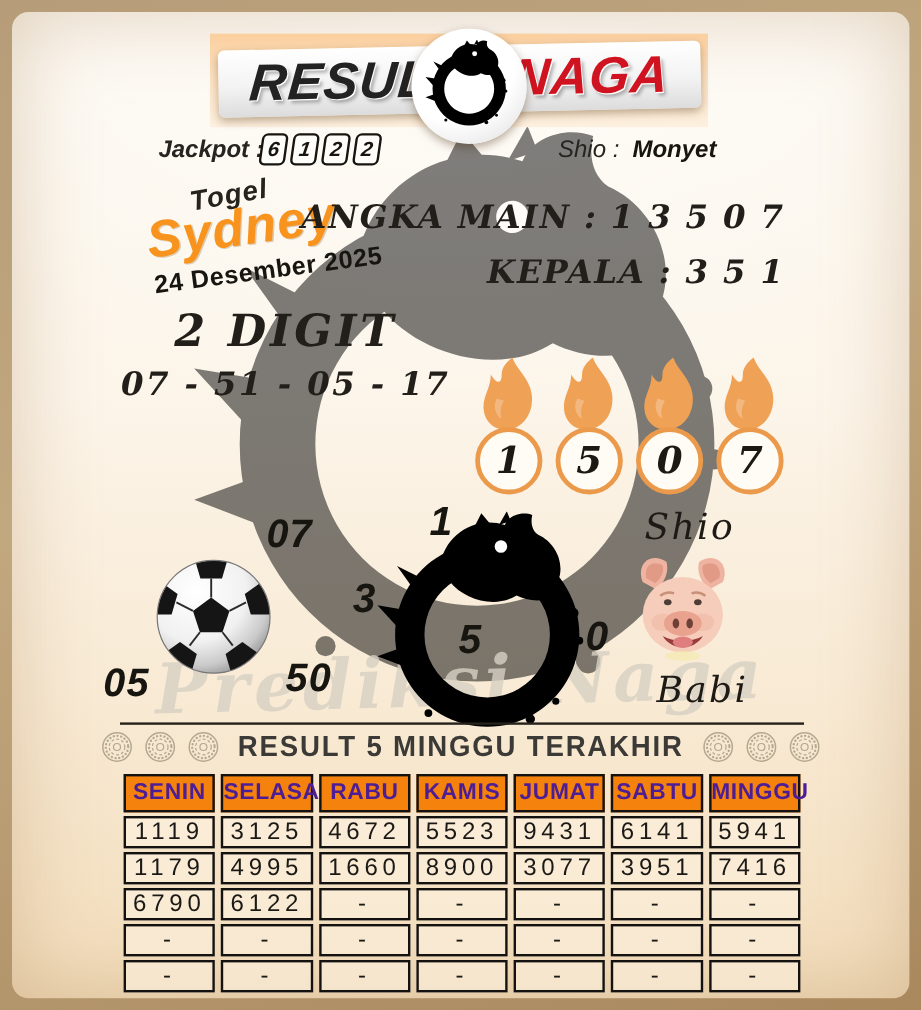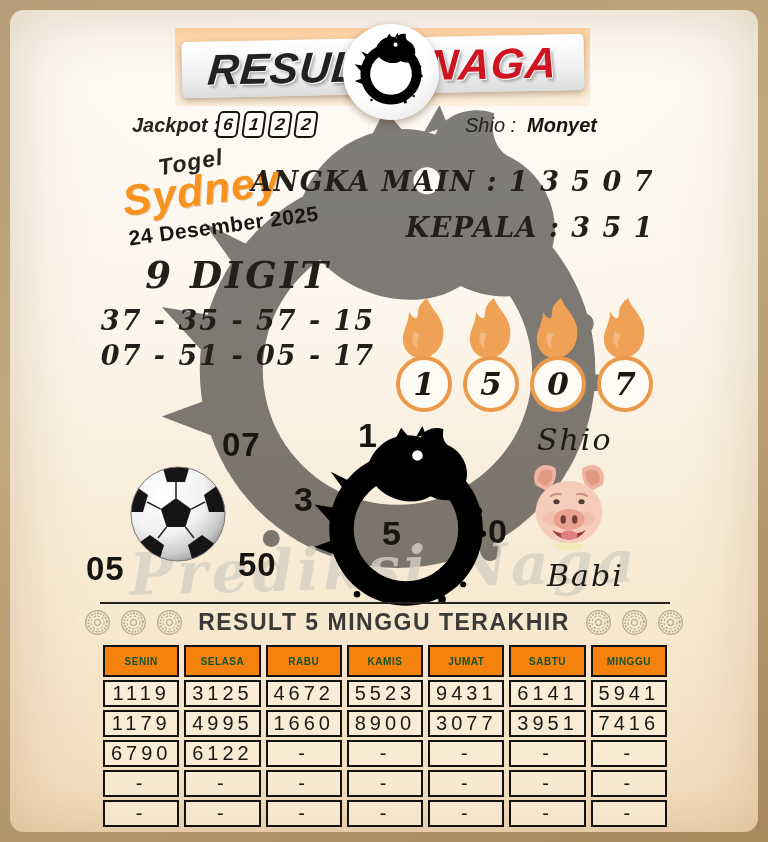--- a/index.html
+++ b/index.html
@@ -109,21 +109,21 @@
   .flame-circle {
     position:absolute; left:3px; top:58px; width:56px; height:56px;
     border:4px solid #eb9a4b; border-radius:50%; background:#fffcf6;
     display:flex; align-items:center; justify-content:center;
     font-family:"DejaVu Serif", serif; font-weight:bold; font-style:italic;
     font-size:31px; color:#1c1914;
   }
 
   
   .hand-num {
-    position:absolute; z-index:2; font-weight:bold; 
+    position:absolute; z-index:2; font-weight:bold; font-style:italic;
     color:#17150f; letter-spacing:1px;
   }
   .ball-num { font-size:33px; }
   .soccer-ball { left:118px; top:454px; width:100px; height:100px; z-index:1; }
 
   .naga-circle { left:298px; top:416px; width:196px; height:196px; z-index:1; color:#c60f1e; }
   .dragon-num { font-size:34px; }
 
   .shio-script {
     font-family:"DejaVu Serif", serif; font-style:italic; font-size:30px;
@@ -141,22 +141,22 @@
     font-size:23px; font-weight:bold; color:#3c3a36; letter-spacing:1.5px;
     margin:0 6px; transform:scaleY(1.05);
   }
   .deco-ball { width:27px; height:27px; color:#a89d87; opacity:.85; }
 
   table.results {
     position:absolute; left:88px; top:632px; width:574px; z-index:2;
     border-collapse:separate; border-spacing:5px 3px; table-layout:fixed;
   }
   .results th {
-    background:#f5820d; border:2px solid #141210; color:#14532d;
-    font-size:10px; font-weight:bold; letter-spacing:.5px;
+    background:#f5820d; border:2px solid #141210; color:#4c1d95;
+    font-size:19px; font-weight:bold; letter-spacing:.5px;
     height:32px; text-align:center;
   }
   .results td {
     background:rgba(252,240,221,.65); border:2px solid #141210; color:#1b1915;
     font-size:20px; letter-spacing:4px; height:24px; text-align:center;
     transform-origin:center; 
   }
 </style>
 </head>
 <body>
@@ -273,22 +273,21 @@
     <div class="layer market market-kicker">Togel</div>
     <div class="layer market market-name">Sydney</div>
     <div class="layer market market-date">24 Desember 2025</div>
 
     <div class="layer pred-lines">
       <div class="pred-line stencil">ANGKA MAIN : 1 3 5 0 7</div>
       <div class="pred-line stencil">KEPALA : 3 5 1</div>
     </div>
 
     <div class="layer two-digit">
-      <div class="two-digit-title stencil">9 DIGIT</div>
-      <div class="two-digit-row stencil">37 - 35 - 57 - 15</div>
+      <div class="two-digit-title stencil">2 DIGIT</div>
       <div class="two-digit-row stencil">07 - 51 - 05 - 17</div>
     </div>
 
     <div class="layer flames">
       <div class="flame-unit">
         <svg class="flame">
             <use href="#flame" fill="currentColor"></use>
           </svg>
         <div class="flame-circle">1</div>
       </div>

